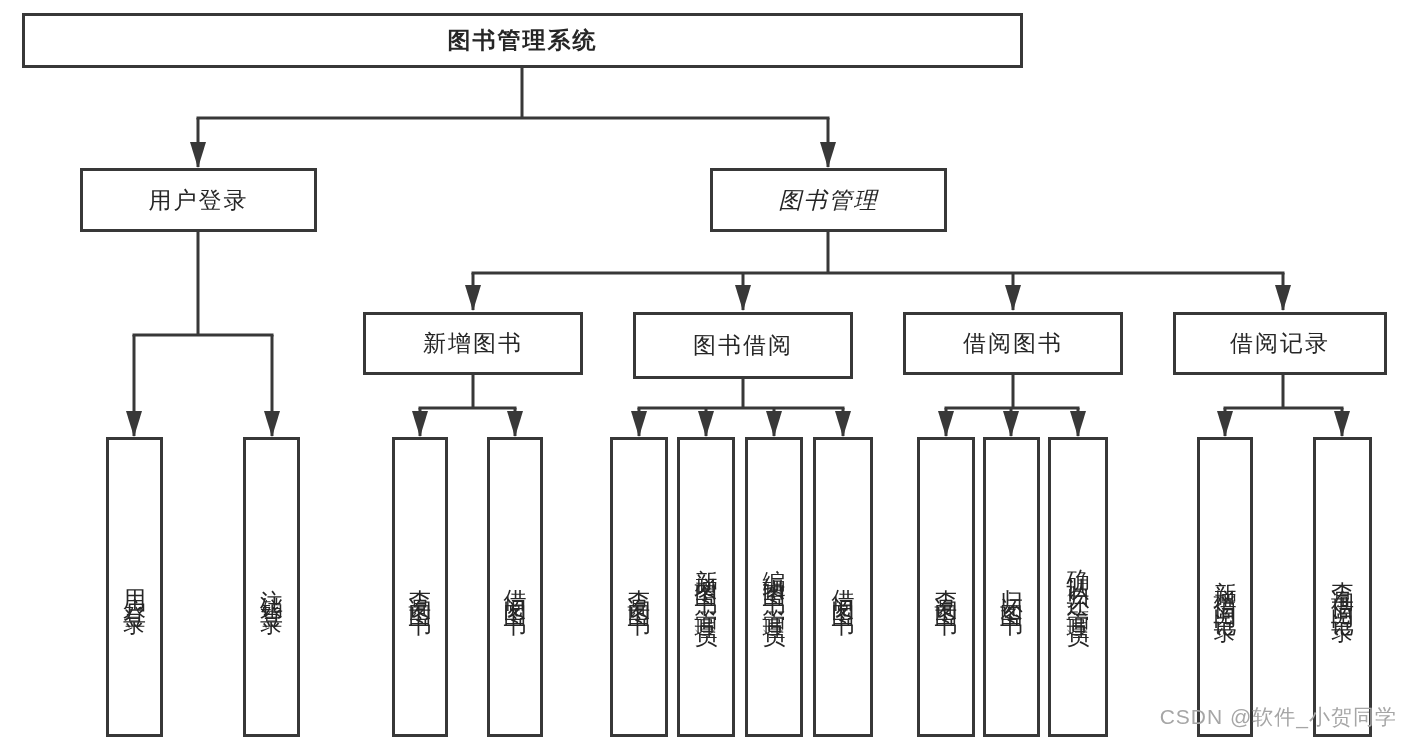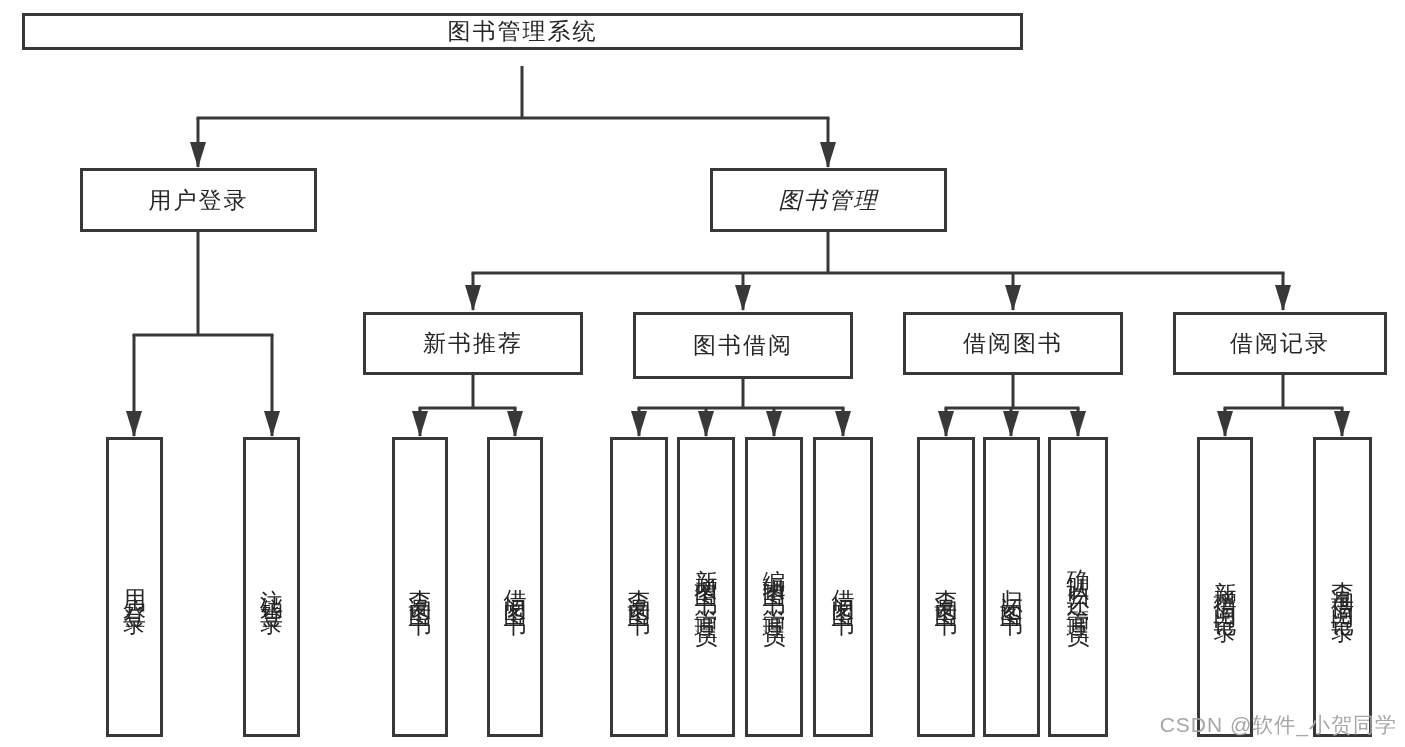--- a/index.html
+++ b/index.html
@@ -27,21 +27,21 @@
     border:3px solid #383838;
     background:#ffffff;
     color:#262626;
     top:437px;height:300px;
     display:flex;align-items:center;justify-content:center;
     writing-mode:vertical-rl;
     font-size:23px;letter-spacing:8px;
     line-height:1;
   }
   
-  .n-root{left:22px;top:13px;width:1001px;height:37px;}
+  .n-root{left:22px;top:13px;width:1001px;height:55px;font-weight:bold;}
   
   .n-user{left:80px;top:168px;width:237px;height:64px;}
   .n-mgmt{left:710px;top:168px;width:237px;height:64px;font-style:italic;}
   
   .n-m1{left:363px;top:312px;width:220px;height:63px;}
   .n-m2{left:633px;top:312px;width:220px;height:67px;}
   .n-m3{left:903px;top:312px;width:220px;height:63px;}
   .n-m4{left:1173px;top:312px;width:214px;height:63px;}
   
   .l1{left:106px;width:57px;}
@@ -52,21 +52,21 @@
   .l6{left:677px;width:58px;}
   .l7{left:745px;width:58px;}
   .l8{left:813px;width:60px;}
   .l9{left:917px;width:58px;}
   .l10{left:983px;width:57px;}
   .l11{left:1048px;width:60px;}
   .l12{left:1197px;width:56px;}
   .l13{left:1313px;width:59px;}
   .watermark{
     position:absolute;
-    right:8px;bottom:8px;
+    right:8px;bottom:16px;
     color:#a6a6a6;
     font-size:21px;
     letter-spacing:1px;
     z-index:10;
     white-space:nowrap;
     margin-left:40px;
   }
 </style>
 </head>
 <body>
@@ -112,21 +112,21 @@
     <path d="M1283,373 L1283,408 M1223.5,408 L1343.5,408" stroke="#383838" stroke-width="3" fill="none"></path>
     <line x1="1225" y1="408" x2="1225" y2="436" stroke="#383838" stroke-width="3" marker-end="url(#arrowhead)"></line>
     <line x1="1342" y1="408" x2="1342" y2="436" stroke="#383838" stroke-width="3" marker-end="url(#arrowhead)"></line>
   </svg>
 
   <div class="node n-root">图书管理系统</div>
 
   <div class="node n-user">用户登录</div>
   <div class="node n-mgmt">图书管理</div>
 
-  <div class="node n-m1">新书推荐</div>
+  <div class="node n-m1">新增图书</div>
   <div class="node n-m2">图书借阅</div>
   <div class="node n-m3">借阅图书</div>
   <div class="node n-m4">借阅记录</div>
 
   <div class="leaf l1">用户登录</div>
   <div class="leaf l2">注销登录</div>
 
   <div class="leaf l3">查询图书</div>
   <div class="leaf l4">借阅图书</div>
 

